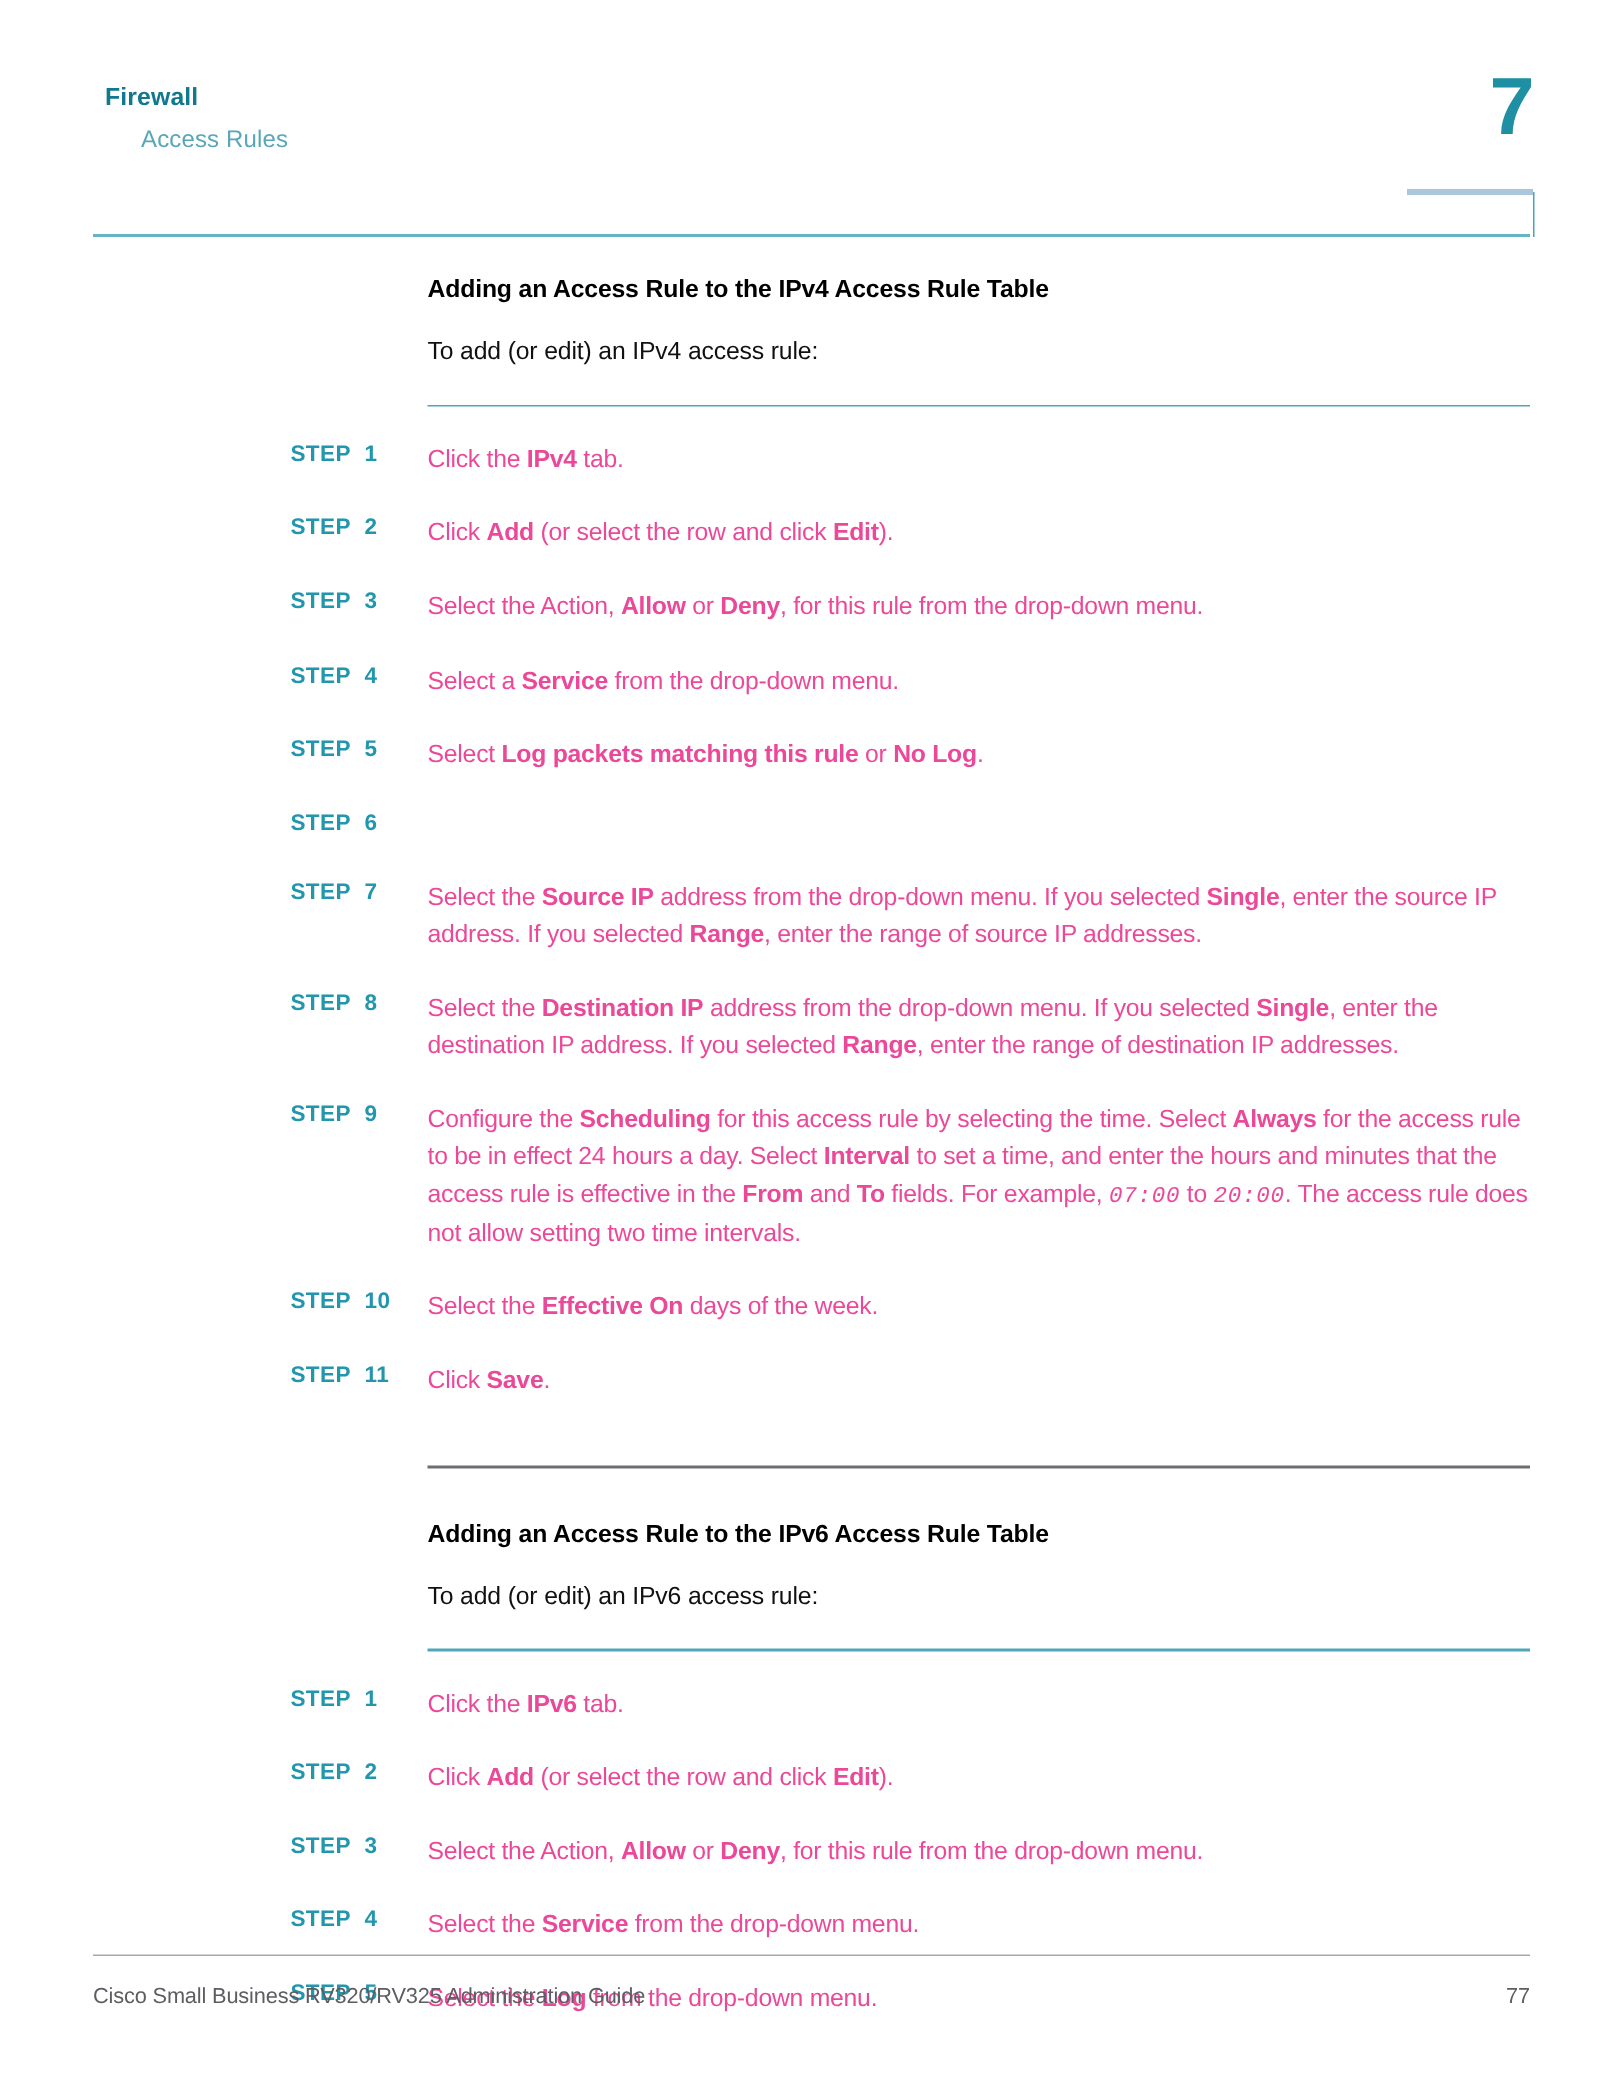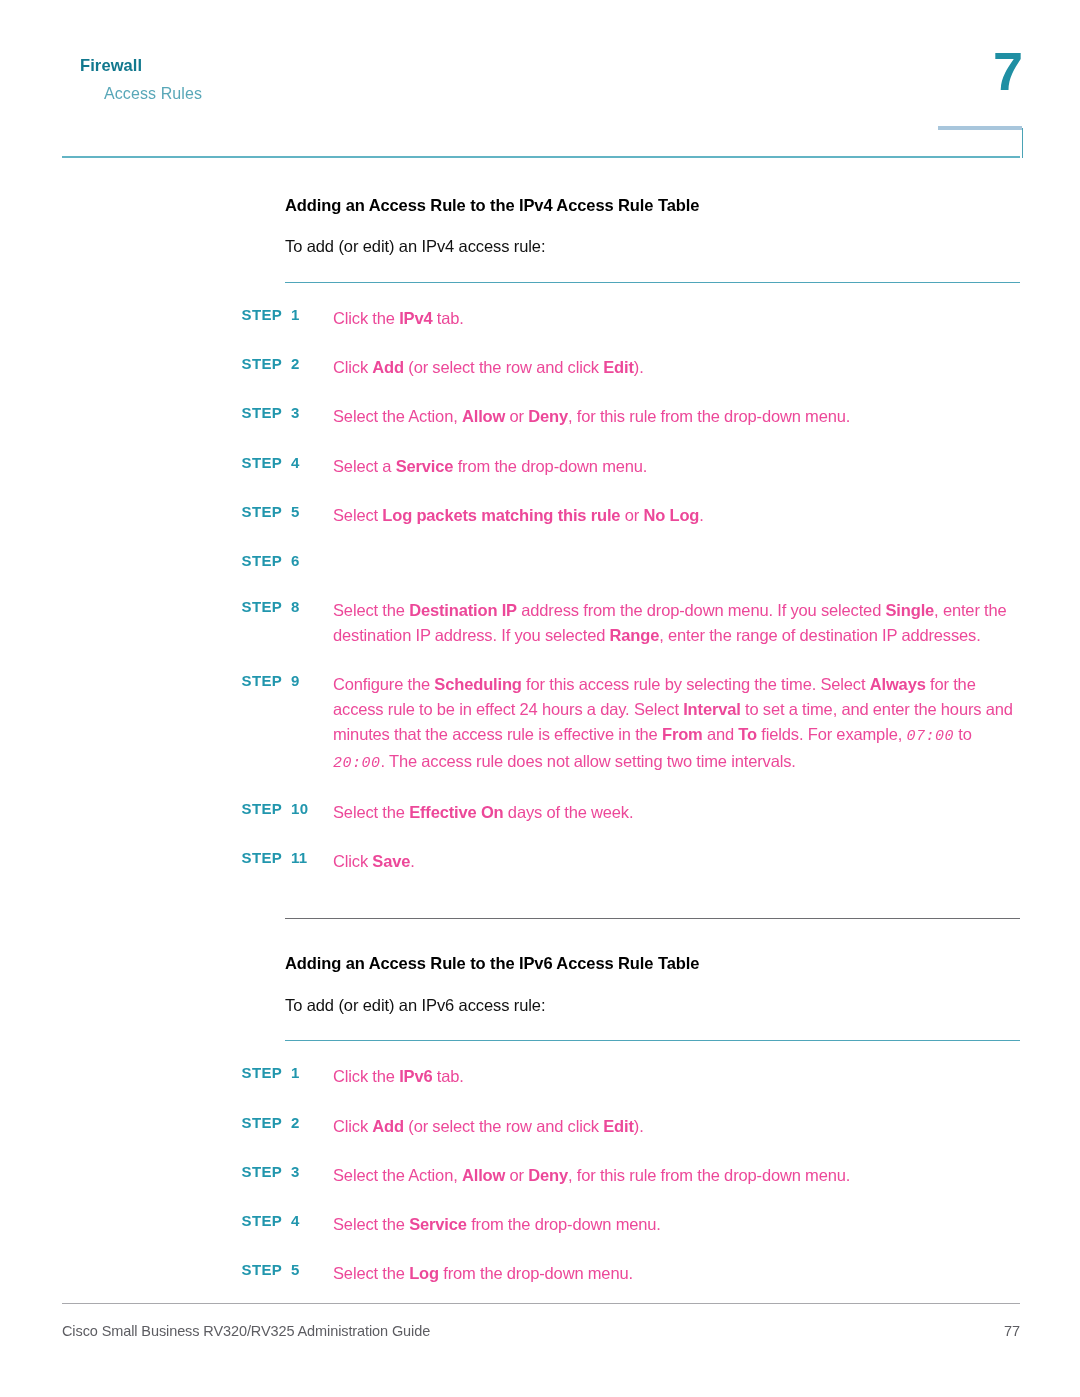--- a/index.html
+++ b/index.html
@@ -19,21 +19,21 @@
     height: 1397px;
     background: #ffffff;
     overflow: hidden;
     box-sizing: border-box;
   }
 
   
   .header {
     position: absolute;
     top: 55px;
-    left: 80px;
+    left: 70px;
     width: 956px;
     height: 90px;
   }
   .header-chapter {
     font-size: 16.5px;
     font-weight: bold;
     color: #11788E;
     letter-spacing: 0.1px;
     line-height: 1.25;
   }
@@ -83,21 +83,20 @@
     height: 1.6px;
     background: #63B4C4;
   }
 
   
   .content {
     position: absolute;
     top: 183px;
     left: 0;
     width: 1080px;
-    margin-top: 12px;
   }
 
   .section { margin: 0; }
 
   .sec-heading {
     margin-left: 285px;
     margin-right: 55px;
     font-size: 16.5px;
     font-weight: bold;
     color: #000000;
@@ -121,21 +120,21 @@
     margin-top: 24px;
   }
   .rule-gray {
     margin-left: 285px;
     width: 735px;
     height: 1.4px;
     background: #6E6E72;
   }
 
   
-  .steps { margin-top: 17px; padding-left: 48px; }
+  .steps { margin-top: 17px; }
 
   .step {
     position: relative;
     margin-top: 0;
     padding: 6px 55px 6px 285px;
     min-height: 22px;
   }
   .step-label {
     position: absolute;
     left: 0;
@@ -252,20 +251,26 @@
           </div>
           <div class="step-body"><span class="reg">Select </span>Log packets matching this rule<span class="reg"> or </span>No Log<span class="reg">.</span></div>
         </div>
 
         <div class="step" style="margin-top:12px;">
           <div class="step-label">
             <span>STEP</span><span class="num">6</span>
           </div>
         </div>
 
+        <div class="step" style="margin-top:12px;">
+          <div class="step-label">
+            <span>STEP</span><span class="num">7</span>
+          </div>
+          <div class="step-body">Select the <b>Source IP</b> address from the drop-down menu. If you selected <b>Single</b>, enter the source IP address. If you selected <b>Range</b>, enter the range of source IP addresses.</div>
+        </div>
 
         <div class="step" style="margin-top:12px;">
           <div class="step-label">
             <span>STEP</span><span class="num">8</span>
           </div>
           <div class="step-body">Select the <b>Destination IP</b> address from the drop-down menu. If you selected <b>Single</b>, enter the destination IP address. If you selected <b>Range</b>, enter the range of destination IP addresses.</div>
         </div>
 
         <div class="step" style="margin-top:12px;">
           <div class="step-label">

